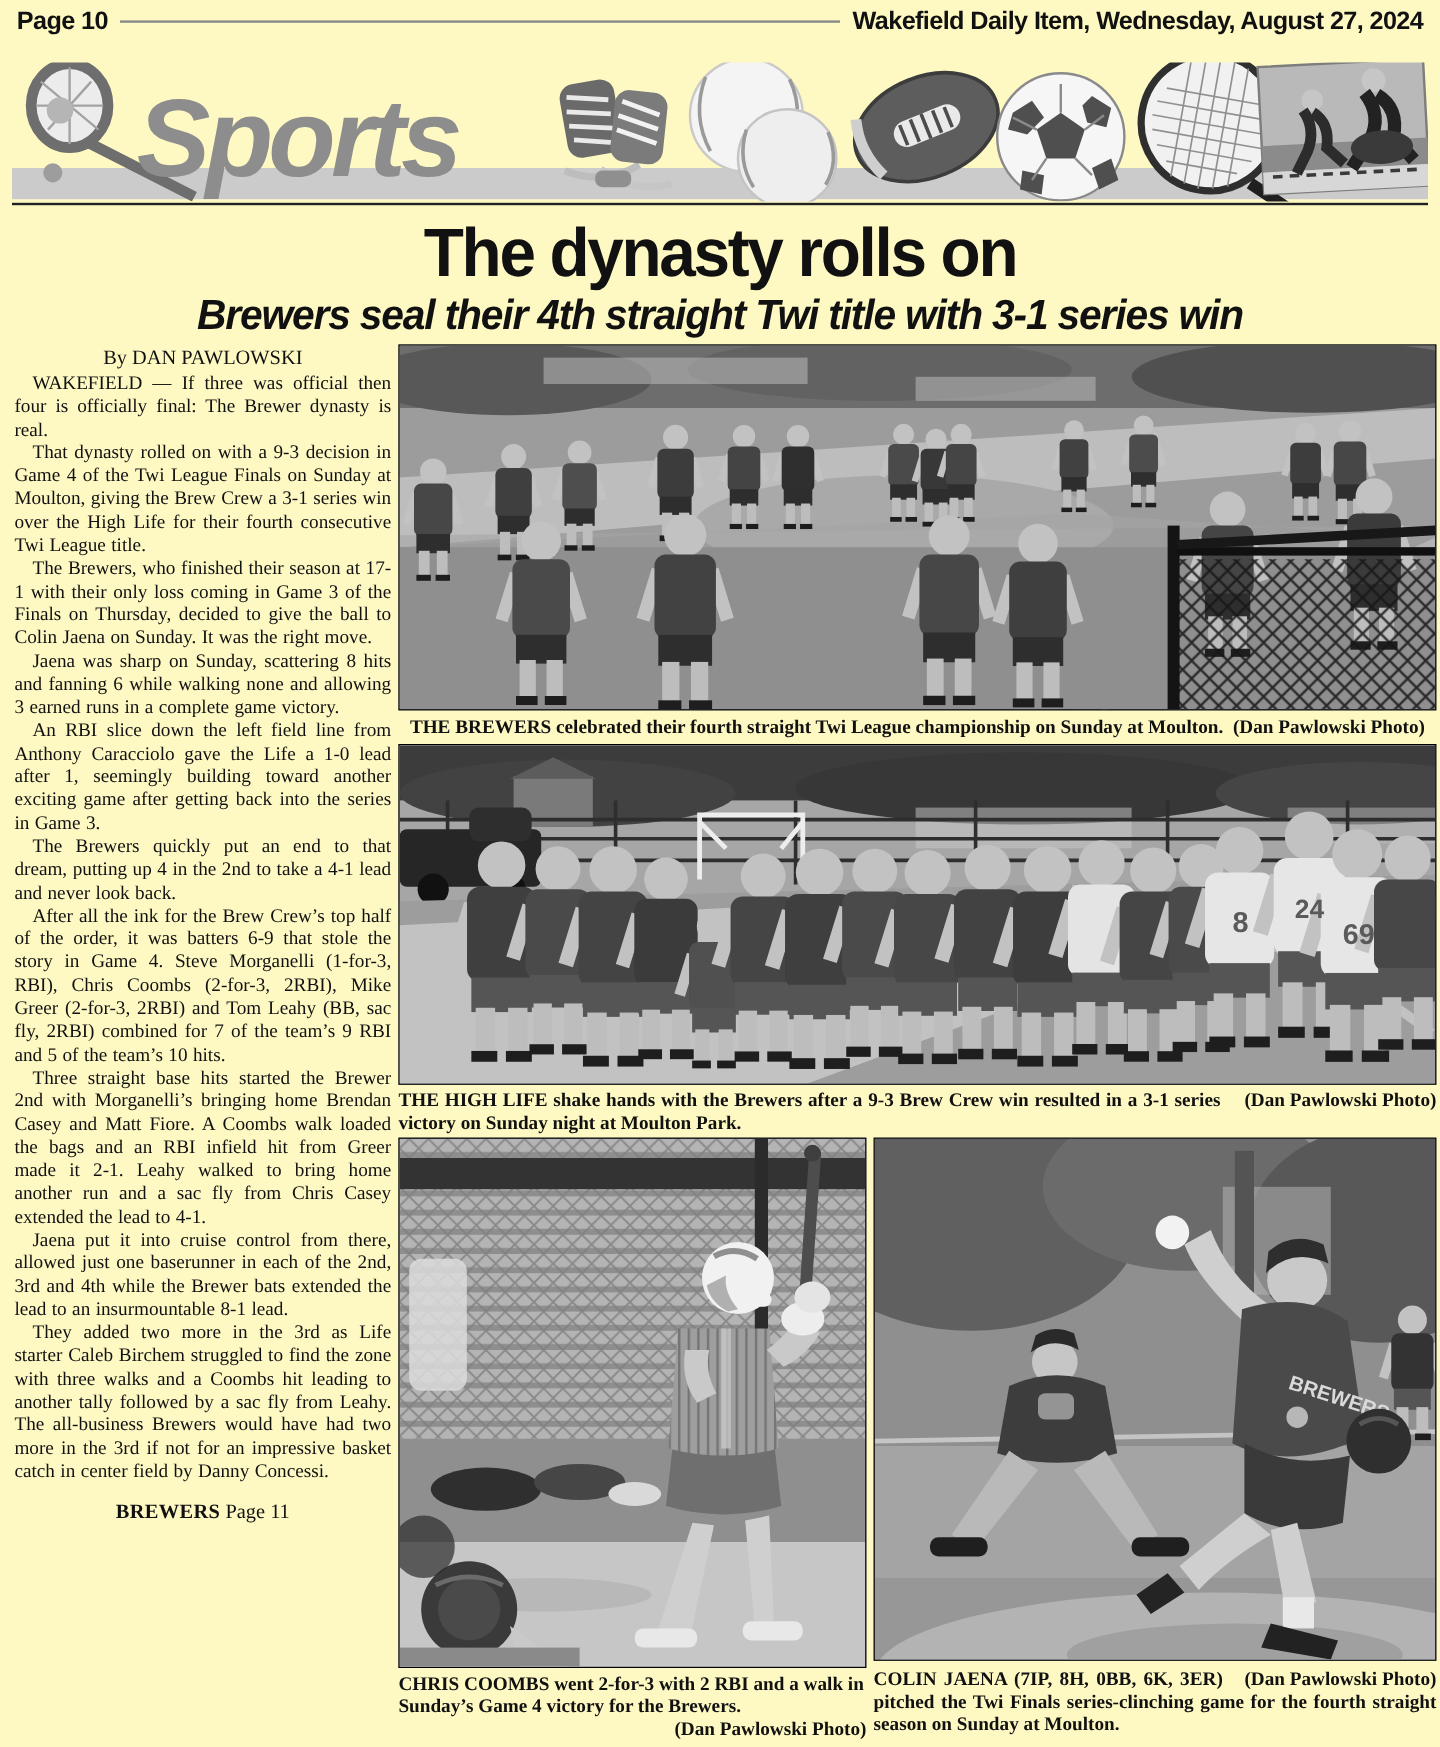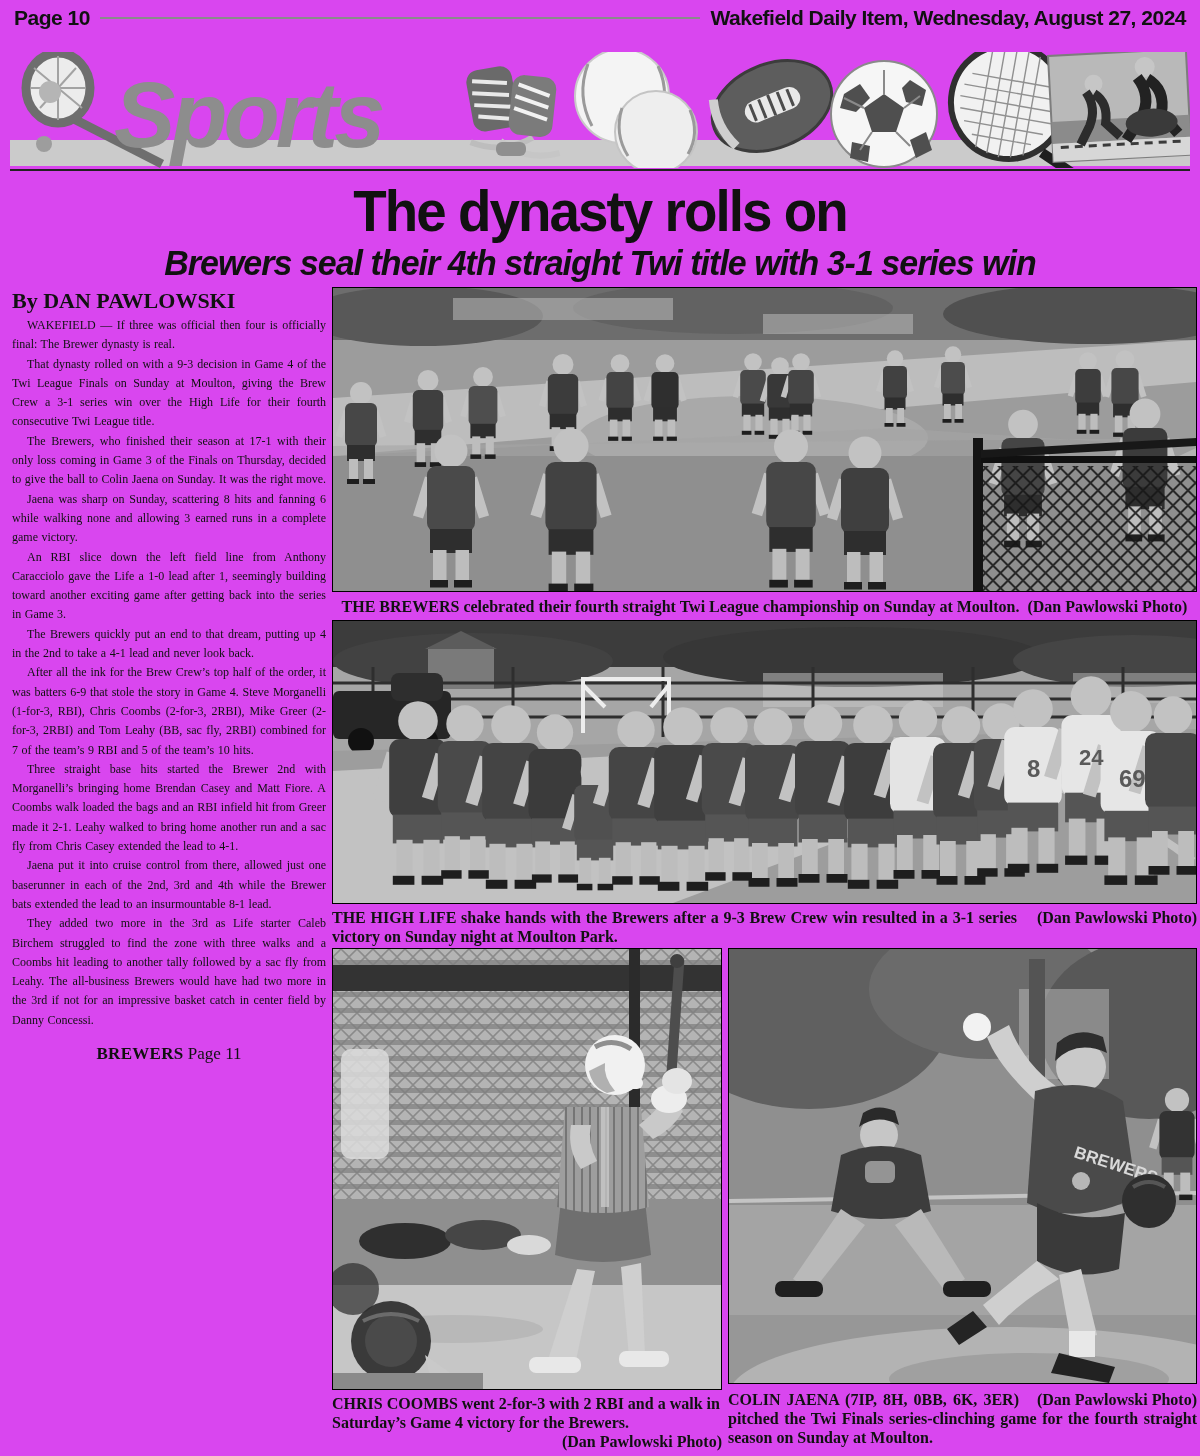--- a/index.html
+++ b/index.html
@@ -1,18 +1,18 @@
 <!DOCTYPE html>
 <html><head>
 <meta charset="utf-8">
 <style>
   * { margin:0; padding:0; box-sizing:border-box; }
   html,body { background:#e9e9e9; }
   .page {
-    position:relative; width:1200px; height:1456px; background:#d946ef;
+    position:relative; width:1200px; height:1456px; background:#fef9c3;
     margin:0 auto; overflow:hidden; color:#111;
     font-family:"Liberation Serif", serif;
   }
   
   .hdr { position:absolute; top:6px; left:14px; right:14px; display:flex; align-items:center; }
   .hdr .pgnum, .hdr .mast {
     font-family:"Liberation Sans", sans-serif; font-weight:bold; font-size:21px;
     letter-spacing:-0.5px; white-space:nowrap;
   }
   .hdr .rule { flex:1; height:2px; background:#8a8a8a; margin:0 10px; }
@@ -25,23 +25,23 @@
     font-family:"Liberation Sans", sans-serif; font-weight:bold; font-size:57px;
     letter-spacing:-2px; transform:scaleX(0.96); transform-origin:center;
   }
   .subheadline {
     position:absolute; top:243px; left:0; width:1200px; text-align:center;
     font-family:"Liberation Sans", sans-serif; font-weight:bold; font-style:italic;
     font-size:35px; letter-spacing:-1px; transform:scaleX(0.97); transform-origin:center;
   }
   
   .col { position:absolute; top:288px; left:12px; width:314px; }
-  .byline { text-align:left; font-weight:bold; font-size:22px; margin-bottom:2px; }
+  .byline { text-align:center; font-weight:normal; font-size:17px; margin-bottom:2px; }
   .col p {
-    font-size:12px; line-height:19.3px; text-align:justify; text-indent:15px;
+    font-size:16px; line-height:19.3px; text-align:justify; text-indent:15px;
     word-spacing:0.5px;
   }
   .jump { text-align:center; font-size:17px; margin-top:14px; }
   .jump b { letter-spacing:0.3px; }
   
   .photo { position:absolute; border:1px solid #000; background:#aaa; overflow:hidden; }
   .photo svg { display:block; }
   #photo1 { top:287px; left:332px; width:865px; height:305px; }
   #photo2 { top:620px; left:332px; width:865px; height:284px; }
   #photo3 { top:948px; left:332px; width:390px; height:442px; }
@@ -355,21 +355,21 @@
         <circle cx="58" cy="392" r="40" fill="#3a3a3a"></circle>
         <circle cx="58" cy="392" r="26" fill="#4a4a4a"></circle>
         <path d="M30,372 q28,-14 56,0" stroke="#6b6b6b" stroke-width="4" fill="none"></path>
         <path d="M92,406 L140,440 L100,440 Z" fill="#c9c9c9"></path>
         <rect x="0" y="424" width="150" height="16" fill="#8a8a8a"></rect>
         <circle cx="20" cy="340" r="26" fill="#2c2c2c" opacity="0.7"></circle>
       </g>
     </svg>
   </figure>
   <div class="cap" id="cap3">
-    <span>CHRIS COOMBS went 2-for-3 with 2 RBI and a walk in Saturday’s Game 4 victory for the Brewers.</span>
+    <span>CHRIS COOMBS went 2-for-3 with 2 RBI and a walk in Sunday’s Game 4 victory for the Brewers.</span>
     <span class="credit-line">(Dan Pawlowski Photo)</span>
   </div>
 
   <figure class="photo" id="photo4">
     <svg width="467" height="434" viewBox="0 0 467 434">
       <rect width="467" height="434" fill="#979797"></rect>
       <rect width="467" height="260" fill="#8f8f8f"></rect>
       <ellipse cx="80" cy="70" rx="140" ry="90" fill="#606060"></ellipse>
       <ellipse cx="260" cy="40" rx="120" ry="70" fill="#6b6b6b"></ellipse>
       <ellipse cx="420" cy="80" rx="110" ry="90" fill="#585858"></ellipse>

